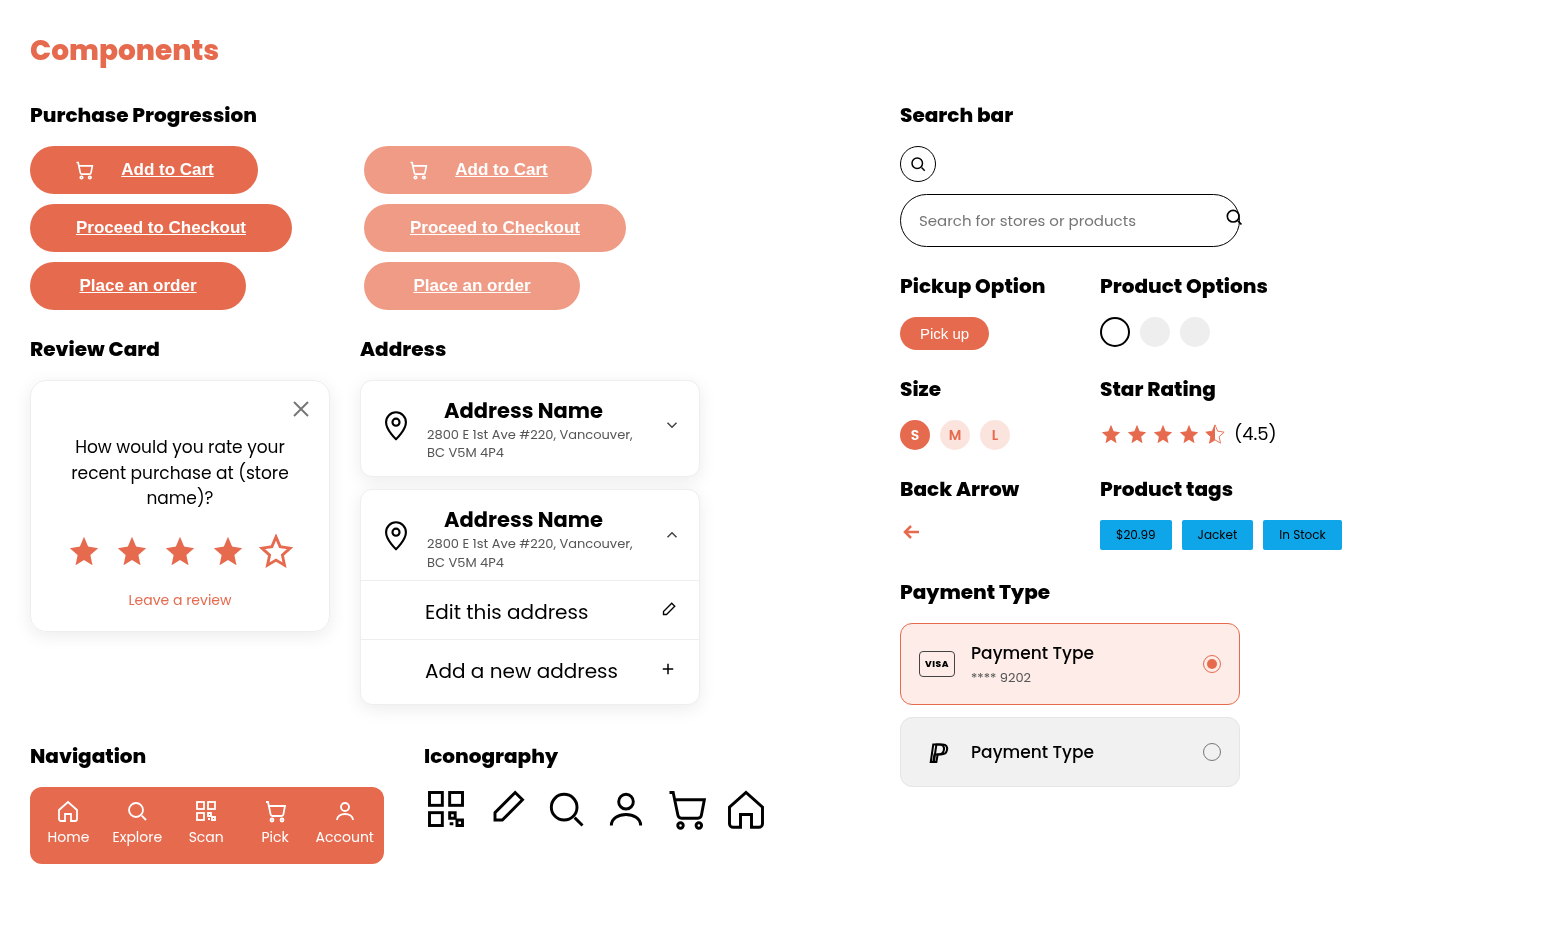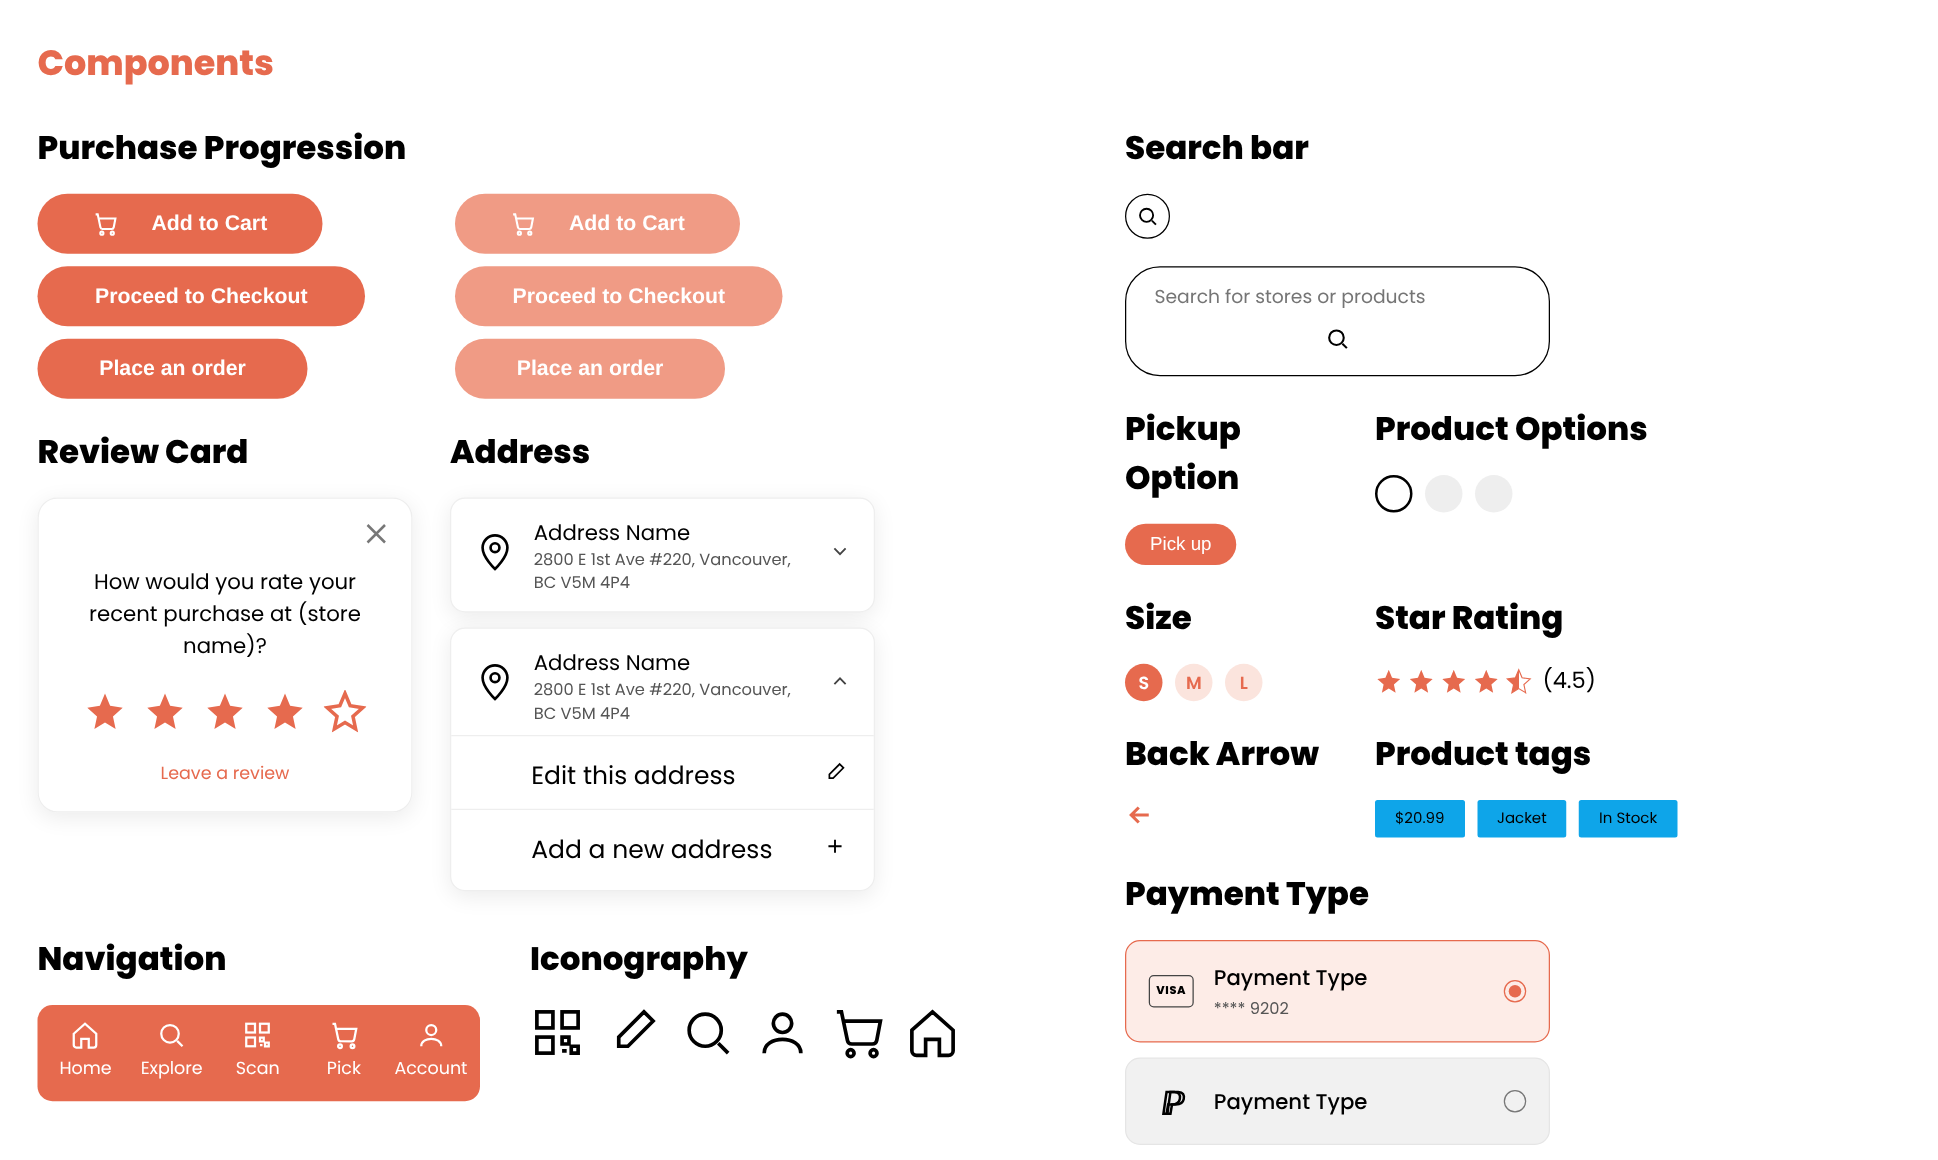--- a/index.html
+++ b/index.html
@@ -10,40 +10,41 @@
     padding: 30px;
     width: 1550px;
   }
   h1.title {
     color: #e66a4e;
     font-size: 28px;
     font-weight: 800;
     margin-bottom: 28px;
   }
   h2.section {
-    font-size: 26px;
+    font-size: 20px;
     font-weight: 800;
     margin-bottom: 16px;
   }
   .layout {
     display: grid;
     grid-template-columns: 800px 540px;
     column-gap: 70px;
     align-items: start;
   }
   .left-col, .right-col { display: flex; flex-direction: column; gap: 24px; }
   
   .pp-row { display: flex; gap: 72px; }
   .pp-col { display: flex; flex-direction: column; gap: 10px; }
   .btn {
     display: inline-flex; align-items: center; justify-content: center;
     gap: 27px; border: none; border-radius: 28px;
     font-size: 17px; font-weight: 600; color: #fff;
     padding: 14px 28px; cursor: pointer;
     background: #e66a4e;
+    text-decoration: underline;
   }
   .btn.faded { background: #f09b85; }
   .btn.cart { width: 228px; }
   .btn.checkout { width: 262px; }
   .btn.order { width: 216px; }
   .btn .cart-icon { display:inline-flex; }
   
   .review-address-row { display: flex; gap: 30px; align-items: flex-start; }
   .review-card {
     width: 300px; border: 1px solid #eee; border-radius: 16px;
@@ -56,21 +57,21 @@
   .stars-row svg { width: 34px; height: 34px; }
   .leave-review { color: #e66a4e; font-size: 14px; margin-top: 22px; cursor: pointer; }
   
   .address-wrap { width: 340px; }
   .addr-card {
     border: 1px solid #eee; border-radius: 12px;
     box-shadow: 0 4px 18px rgba(0,0,0,0.08);
     padding: 14px 18px; margin-bottom: 12px; background: #fff;
   }
   .addr-header { display:flex; align-items:center; gap:14px; }
-  .addr-title { font-size: 17px; font-weight: 400; }
+  .addr-title { font-size: 21px; font-weight: 700; margin-left: 17px; }
   .addr-text { font-size: 13px; color: #555; line-height:1.4; }
   .addr-chevron { margin-left:auto; cursor:pointer; }
   .addr-action-row { display:flex; align-items:center; justify-content:space-between; padding: 16px 4px 4px 46px; font-size:20px; }
   .addr-divider { border-top:1px solid #eee; margin: 8px -18px 0; }
   
   .nav-row { display:flex; gap:40px; align-items:flex-start; }
   .nav-bar {
     display:flex; background:#e66a4e; color:#fff;
     border-radius:12px; padding:12px 10px 16px; gap:12px;
     width: 354px;
@@ -78,21 +79,21 @@
   .nav-item { display:flex; flex-direction:column; align-items:center; gap:4px; font-size:14px; cursor:pointer; flex:1; }
   .nav-item svg { stroke:#fff; }
   .iconography-row { display:flex; gap:16px; align-items:center; margin-top:6px; }
   
   .search-icon-circle {
     width:36px; height:36px; border:1.5px solid #000; border-radius:50%;
     display:flex; align-items:center; justify-content:center; cursor:pointer;
   }
   .search-bar {
     width:340px; border:1.8px solid #000; border-radius:28px;
-    padding:12px 18px; display:flex; align-items:center; gap:12px; margin-top:22px;flex-direction:column;
+    padding:12px 18px; display:flex; align-items:center; gap:12px; margin-top:12px;
   }
   .search-bar input { border:none; outline:none; font-size:15px; flex:1; font-family:inherit; }
   .two-col { display:flex; gap:40px; }
   .two-col > div { flex:0 0 auto; }
   .pill-btn { background:#e66a4e; color:#fff; border:none; border-radius:20px; padding:8px 20px; font-size:15px; font-weight:500; cursor:pointer; }
   .color-swatches { display:flex; gap:10px; }
   .swatch { width:30px; height:30px; border-radius:50%; background:#eee; }
   .swatch.active { border:2px solid #000; background:#fff; }
   .size-row { display:flex; gap:10px; }
   .size-chip { width:30px; height:30px; border-radius:50%; display:flex; align-items:center; justify-content:center; font-size:14px; font-weight:600; cursor:pointer; background:#fbe4dd; color:#e66a4e; }

